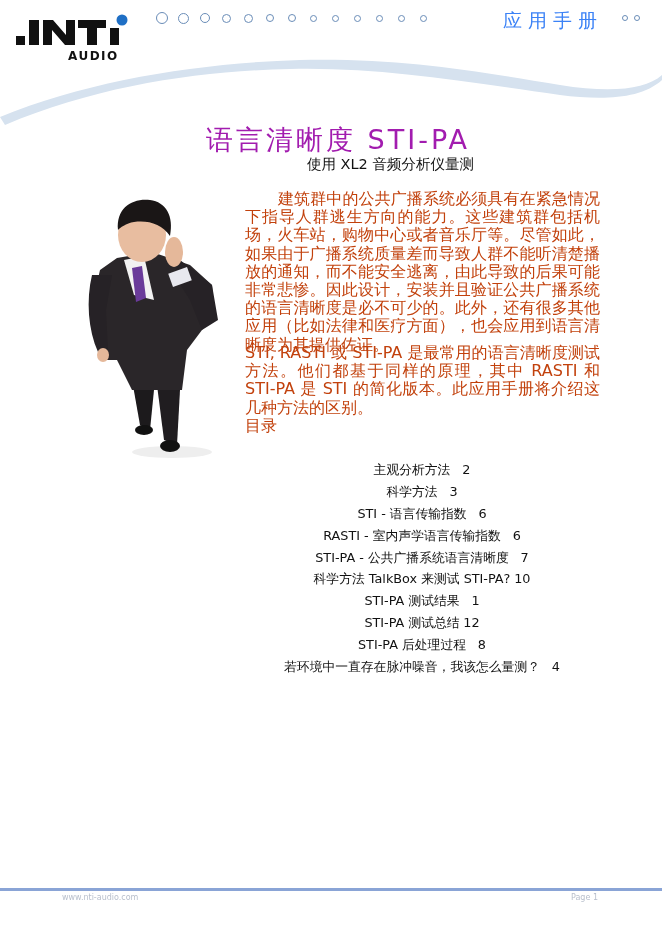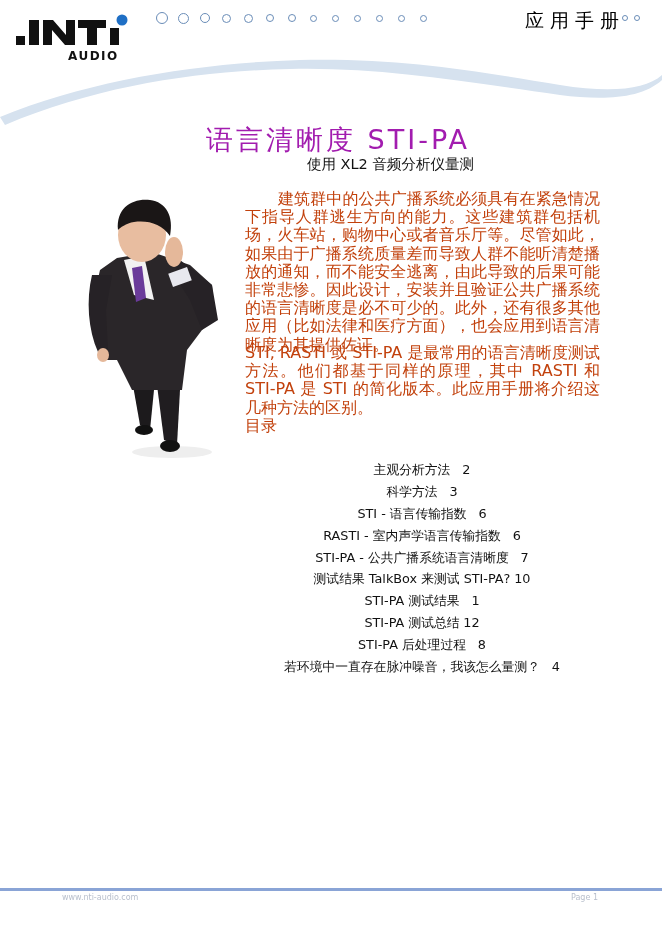--- a/index.html
+++ b/index.html
@@ -5,21 +5,21 @@
   html, body { margin:0; padding:0; background:#ffffff; }
   body { width:662px; height:936px; position:relative; overflow:hidden;
          font-family:"DejaVu Sans", sans-serif; color:#111; }
   .abs { position:absolute; }
 
   
   .logo { left:16px; top:12px; width:118px; height:52px; }
   .logo svg { display:block; }
   .dots { left:156px; top:11px; height:14px; display:flex; align-items:center; }
   .dot { border:1px solid #6a8db8; border-radius:50%; box-sizing:border-box; margin-right:0; }
-  .manual-title { left:525px; top:8px; font-size:19px; letter-spacing:6px; color:#000000;
+  .manual-title { left:503px; top:8px; font-size:19px; letter-spacing:6px; color:#3b82f6;
                   font-family:"DejaVu Sans", sans-serif; }
   .title-dots { left:622px; top:15px; display:flex; gap:6px; }
   .title-dots span { width:6px; height:6px; border:1px solid #6a8db8; border-radius:50%; display:block; box-sizing:border-box; }
   .swoosh { left:0; top:45px; width:662px; height:80px; }
 
   
   .doc-title { left:206px; top:122px; font-size:27px; letter-spacing:3px; color:#a21caf; white-space:nowrap; }
   .doc-subtitle { left:307px; top:155px; font-size:14.5px; color:#111; white-space:nowrap; }
 
   
@@ -141,21 +141,21 @@
     </div>
   <div class="toc-row">
       <span>RASTI - 室内声学语言传输指数</span>
       <span class="toc-page">6</span>
     </div>
   <div class="toc-row">
       <span>STI-PA - 公共广播系统语言清晰度</span>
       <span class="toc-page">7</span>
     </div>
   <div class="toc-row">
-      <span>测试结果 TalkBox 来测试 STI-PA?</span>
+      <span>科学方法 TalkBox 来测试 STI-PA?</span>
       <span class="toc-page">10</span>
     </div>
   <div class="toc-row">
       <span>STI-PA 测试结果</span>
       <span class="toc-page">1</span>
     </div>
   <div class="toc-row">
       <span>STI-PA 测试总结</span>
       <span class="toc-page">12</span>
     </div>

